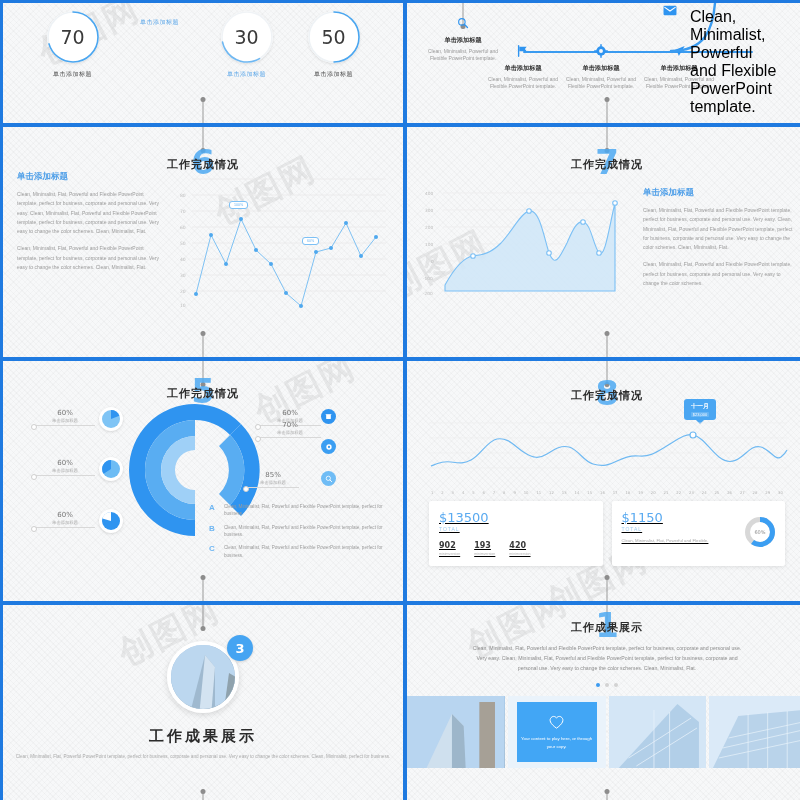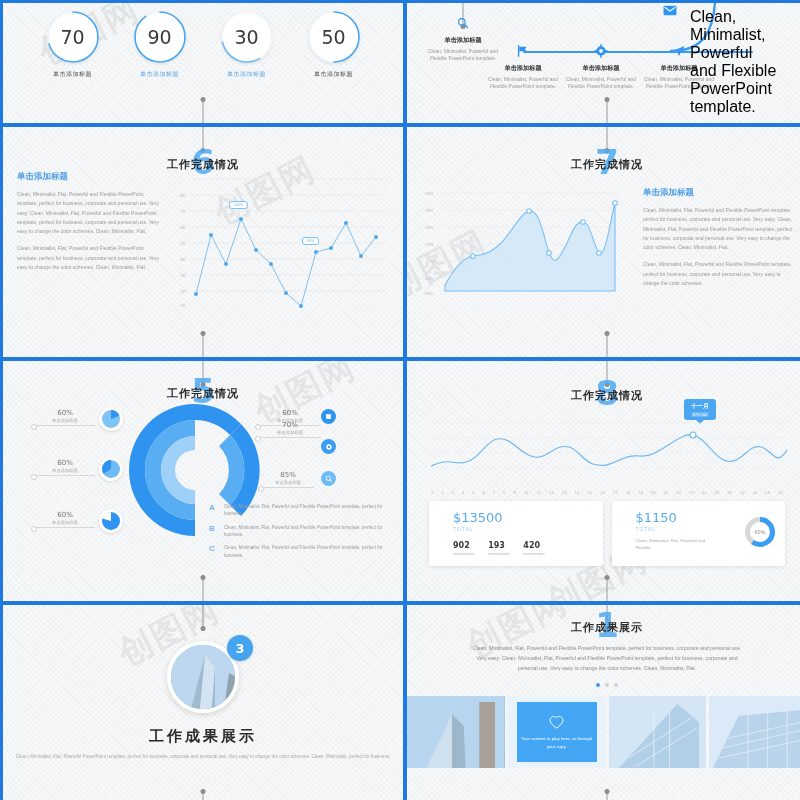--- a/index.html
+++ b/index.html
@@ -147,23 +147,24 @@
     color: #fff; font-size: 7px;
   }
   .abc { position: absolute; }
   .abc .row { display: flex; gap: 7px; margin-bottom: 6px; align-items: flex-start; }
   .abc .k { font-size: 8px; color: #6fb6f2; font-weight: 700; width: 8px; }
   .abc .v { font-size: 4.6px; color: #9b9b9b; line-height: 1.6; width: 160px; }
 
   
   .cards { display: flex; gap: 9px; padding: 0 22px; }
   .card {
-    flex: 1; background: #fff; border-radius: 2px; padding: 9px 24px 10px;
+    flex: 1; background: #fff; border-radius: 2px; padding: 9px 10px 10px;
     box-shadow: 0 1px 4px rgba(0,0,0,.10); position: relative;
     min-height: 58px;
+    text-decoration: underline;
   }
   .card .amt { font-size: 13px; color: #5aaaf0; font-weight: 400; font-family: "DejaVu Sans", sans-serif; }
   .card .tot { font-size: 5px; color: #9fcdf2; letter-spacing: 1px; margin-top: 1px; }
   .mini-nums { display: flex; gap: 14px; margin-top: 9px; }
   .mini-nums .mn { text-align: left; }
   .mini-nums .mv { font-size: 8px; color: #3a3a3a; font-weight: 700; font-family: "DejaVu Sans", sans-serif; }
   .mini-nums .ml { font-size: 3.6px; color: #b0b0b0; margin-top: 2px; }
   .bar { height: 5px; background: #dcdcdc; border-radius: 3px; margin-top: 10px; overflow: hidden; }
   .bar i { display: block; height: 100%; background: #4aa3ef; }
   .card .note { font-size: 4.3px; color: #a8a8a8; line-height: 1.6; margin-top: 6px; }
@@ -231,27 +232,20 @@
           <svg width="56" height="56" viewBox="0 0 56 56" style="position:absolute;left:-2px;top:-2px">
             <circle cx="28" cy="28" r="25" fill="none" stroke="#eef2f5" stroke-width="1.6"></circle>
             <circle cx="28" cy="28" r="25" fill="none" stroke="#4aa6f0" stroke-width="1.6" stroke-dasharray="110 47" stroke-linecap="round" transform="rotate(-90 28 28)"></circle>
           </svg>
           <span class="num">70</span>
         </div>
         <div class="cap dark">单击添加标题</div>
       </div>
 
       <div class="gauge">
-        <div class="ring">
-          <svg width="56" height="56" viewBox="0 0 56 56" style="position:absolute;left:-2px;top:-2px">
-            <circle cx="28" cy="28" r="25" fill="none" stroke="#eef2f5" stroke-width="1.6"></circle>
-            <circle cx="28" cy="28" r="25" fill="none" stroke="#4aa6f0" stroke-width="1.6" stroke-dasharray="141 16" stroke-linecap="round" transform="rotate(-90 28 28)"></circle>
-          </svg>
-          <span class="num">90</span>
-        </div>
         <div class="cap">单击添加标题</div>
       </div>
 
       <div class="gauge">
         <div class="ring">
           <svg width="56" height="56" viewBox="0 0 56 56" style="position:absolute;left:-2px;top:-2px">
             <circle cx="28" cy="28" r="25" fill="none" stroke="#f0f3f6" stroke-width="1.6"></circle>
             <circle cx="28" cy="28" r="25" fill="none" stroke="#6fb8f2" stroke-width="1.6" stroke-dasharray="47 110" stroke-linecap="round" transform="rotate(60 28 28)"></circle>
           </svg>
           <span class="num">30</span>
@@ -537,21 +531,21 @@
         <div class="sub">单击添加标题</div>
         <div class="ruler"></div>
       </div>
       <div class="dot-ic" style="left:318px; top:78px; background:#3b9ef2;">
         <svg width="8" height="8" viewBox="0 0 12 12">
             <circle cx="6" cy="6" r="4" fill="#fff"></circle>
             <circle cx="6" cy="6" r="1.7" fill="#3b9ef2"></circle>
           </svg>
       </div>
 
-      <div class="leg" style="left:259px; top:110px; width:52px;">
+      <div class="leg" style="left:244px; top:110px; width:52px;">
         <div class="pc">85%</div>
         <div class="sub">单击添加标题</div>
         <div class="ruler"></div>
       </div>
       <div class="dot-ic" style="left:318px; top:110px; background:#6fbcf5;">
         <svg width="8" height="8" viewBox="0 0 12 12">
             <circle cx="5" cy="5" r="3.2" fill="none" stroke="#fff" stroke-width="1.2"></circle>
             <line x1="7.4" y1="7.4" x2="10" y2="10" stroke="#fff" stroke-width="1.4" stroke-linecap="round"></line>
           </svg>
       </div>

